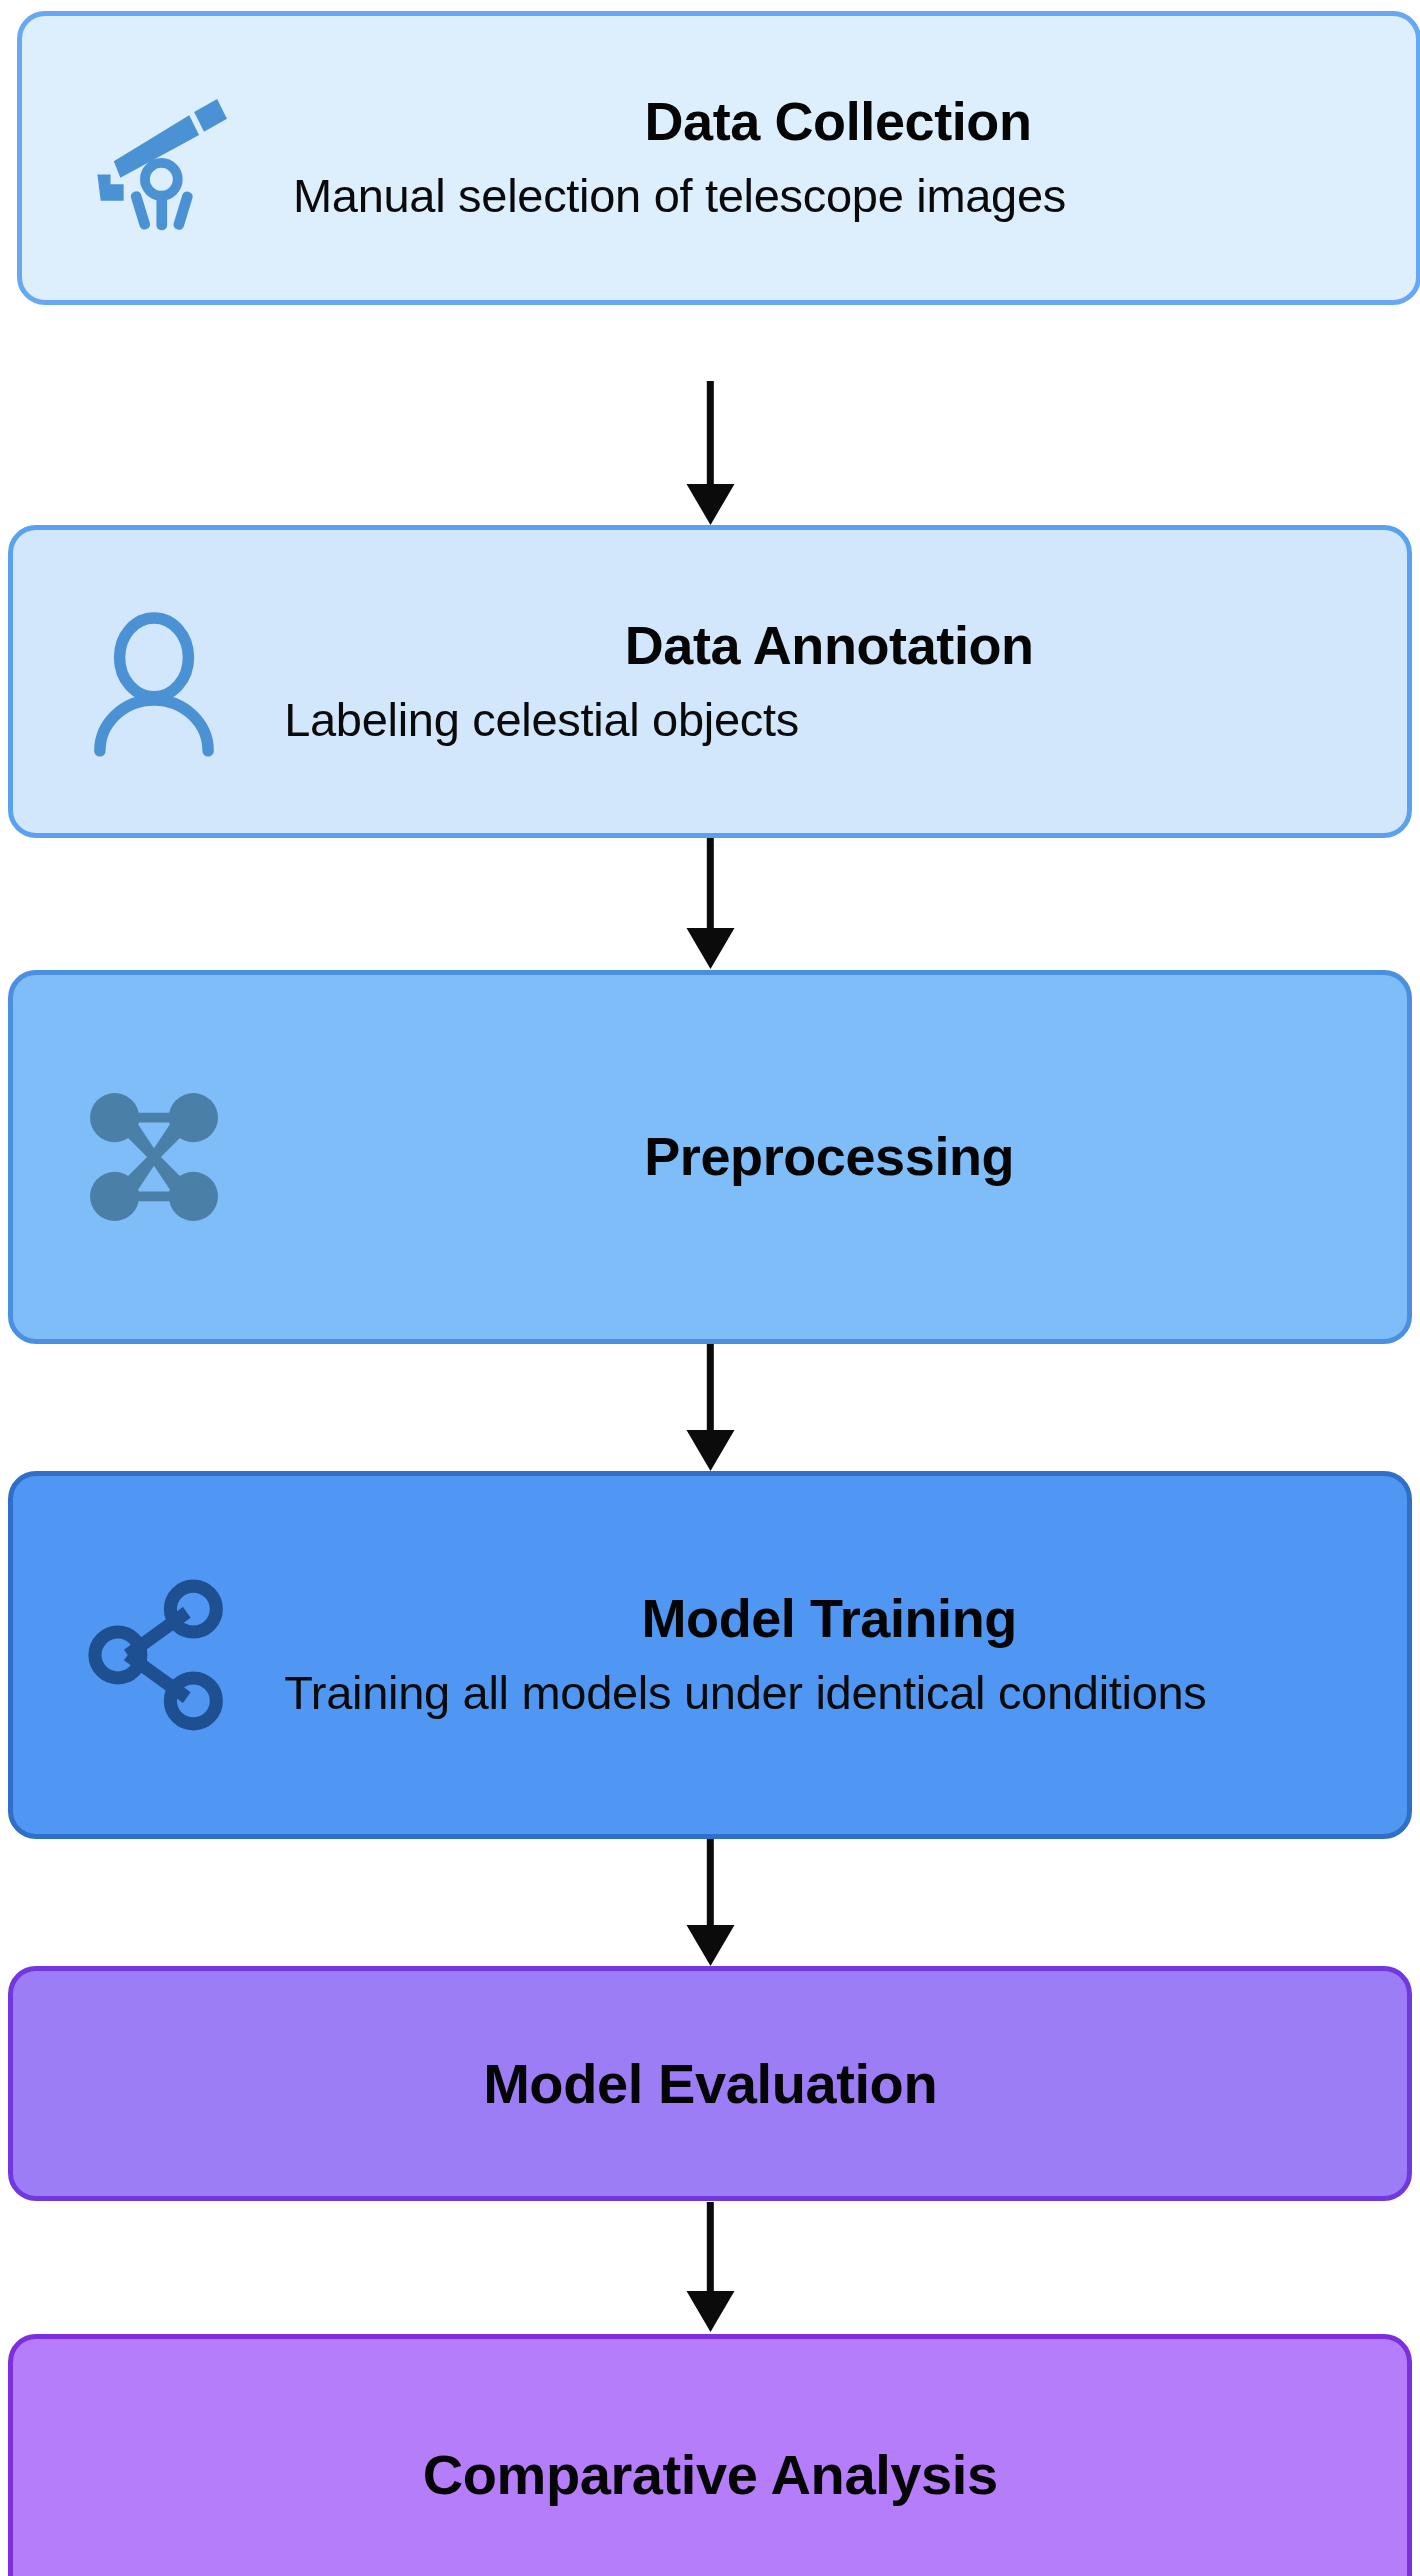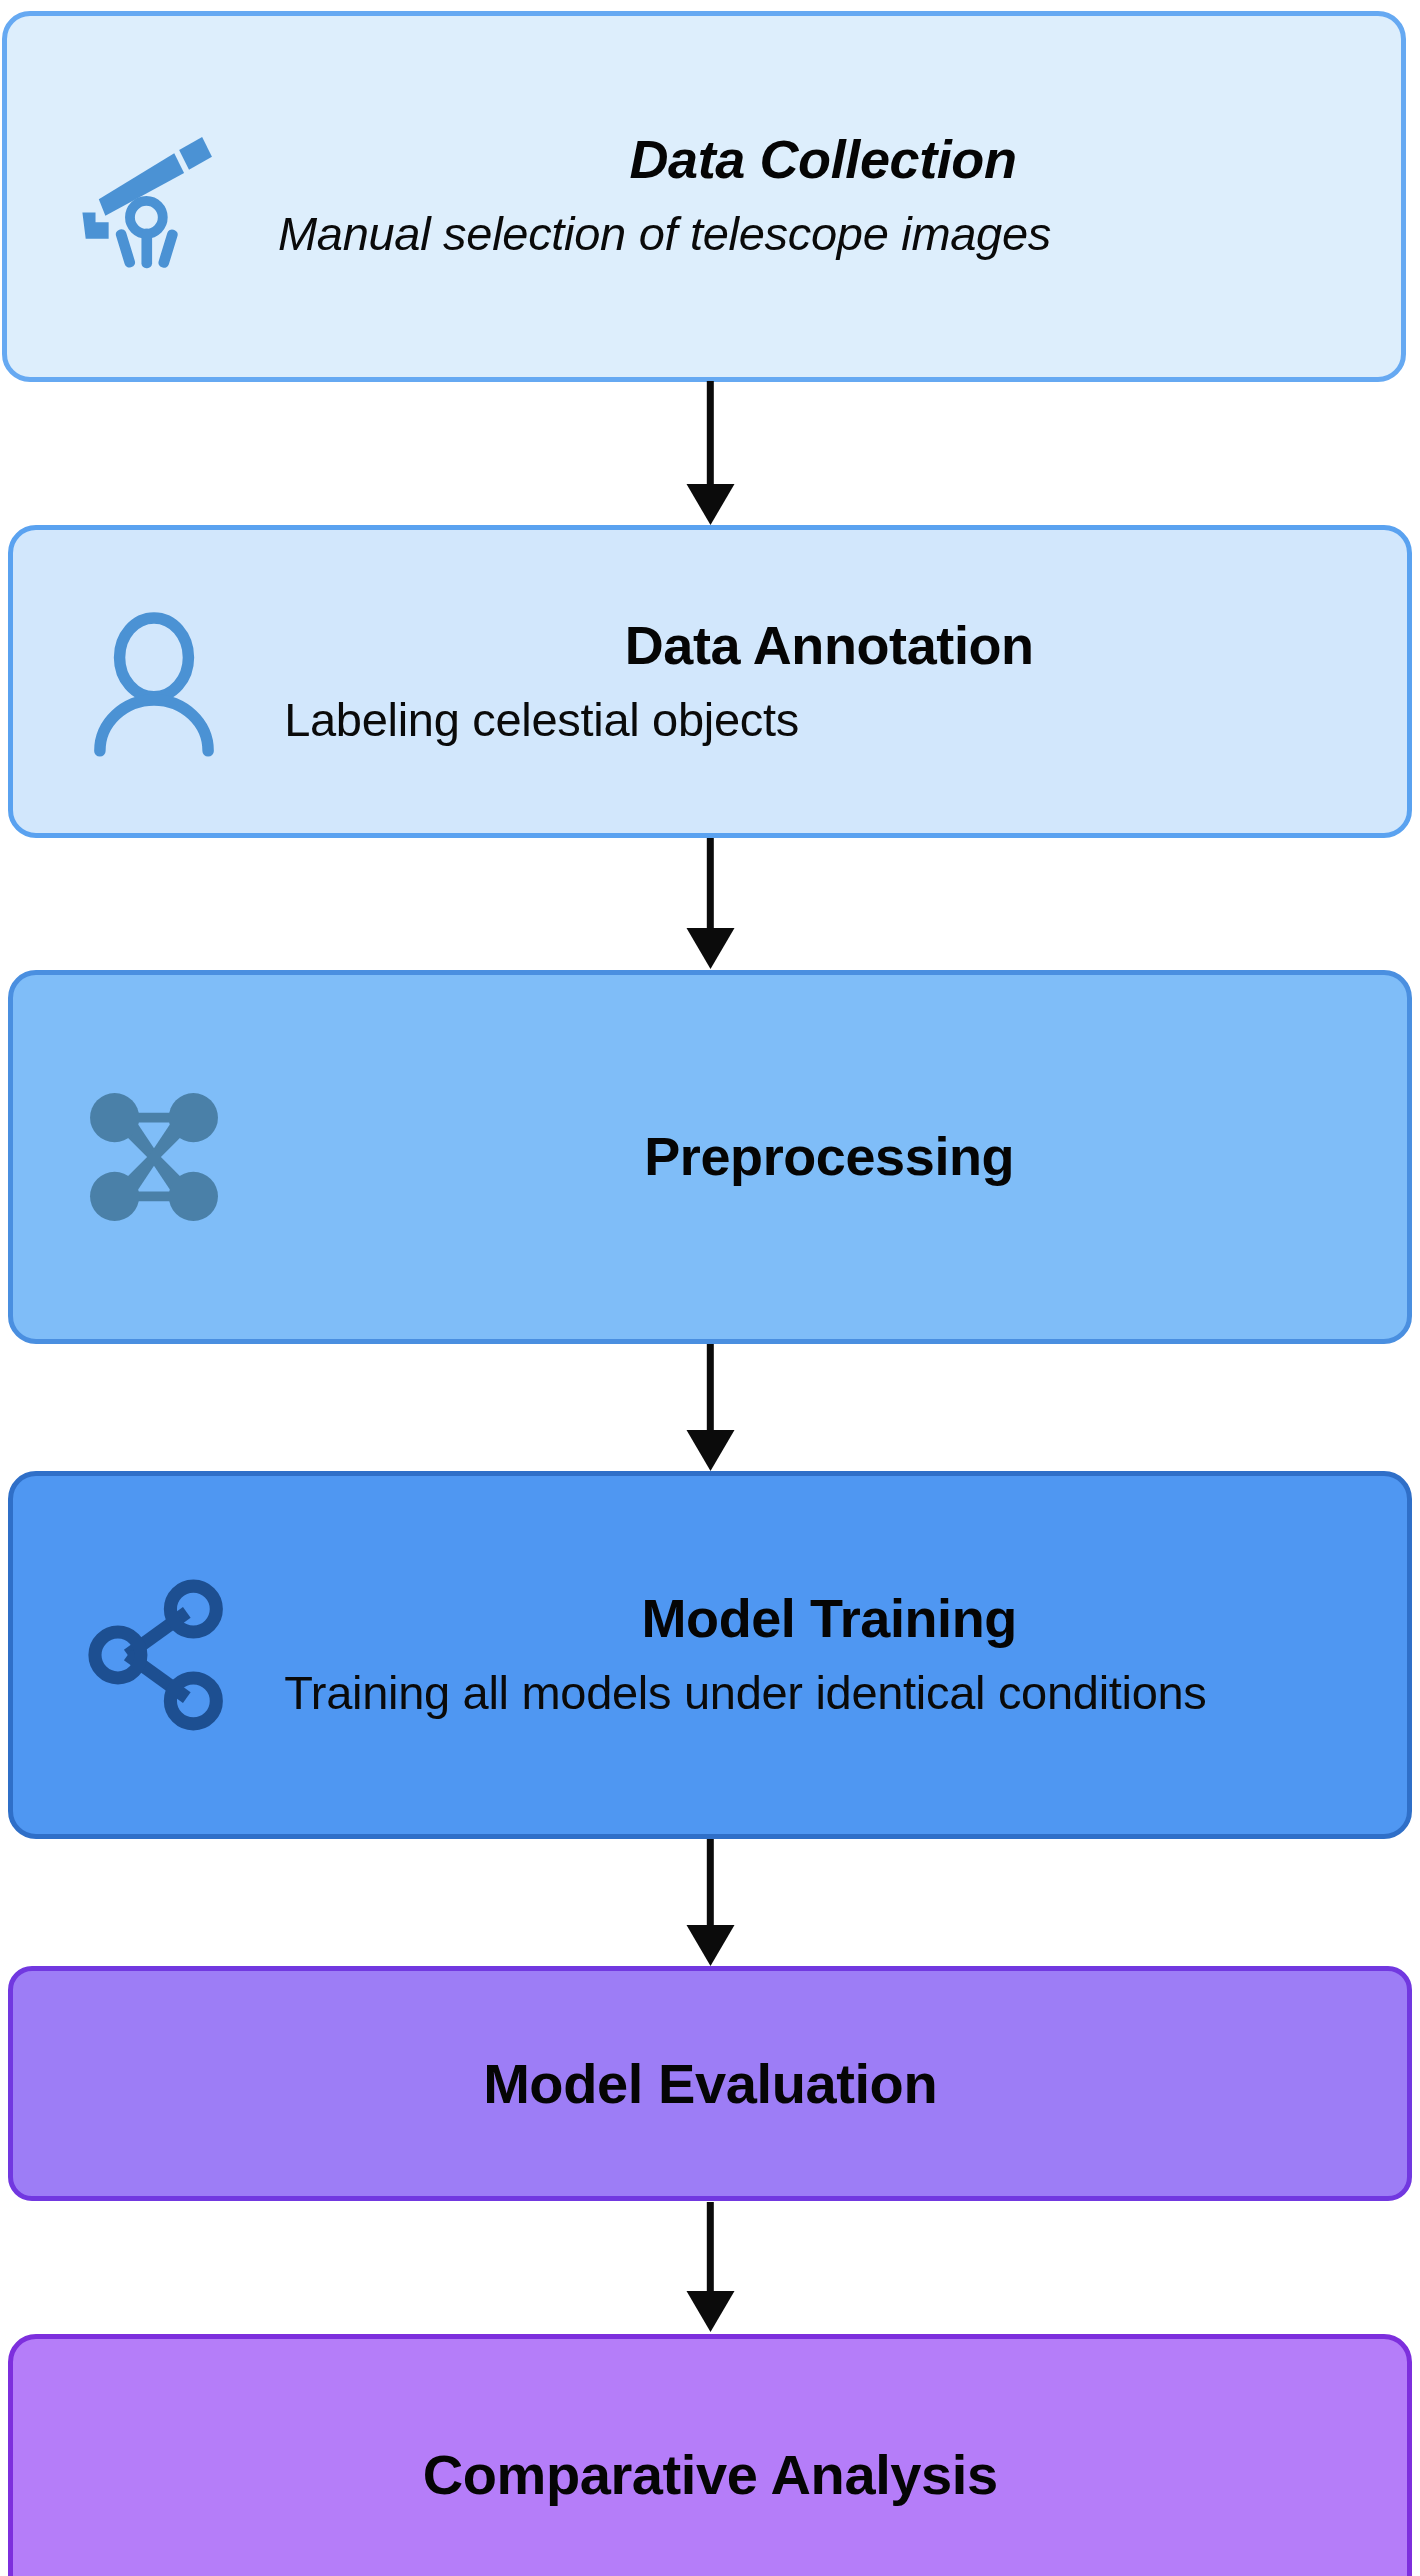--- a/index.html
+++ b/index.html
@@ -127,21 +127,21 @@
     border-left: 24.6px solid transparent;
     border-right: 24.6px solid transparent;
     border-top: 41px solid #0b0b0b;
   }
 </style>
 </head>
 <body>
 
 <div id="flow-root">
 
-  <div class="node tone-a" style="left:2px; top:10.7px; width:1404px; height:371px;font-style:italic;">
+  <div class="node tone-a" style="left:17px; top:10.7px; width:1404px; height:294px;">
     <div class="node-inner">
       <div class="icon-slot">
         <svg viewBox="0 0 100 100" aria-hidden="true">
           <g fill="#4b92d4">
 
             <path d="M20 52 L24 62 L72 36 L66 24 Z"></path>
 
             <path d="M69 22 L75 34 L89 26 L83 14 Z"></path>
 
             <path d="M10 60 L18 60 L18 66 L26 66 L26 76 L12 76 Z"></path>
@@ -237,21 +237,21 @@
         <div class="node-subtitle">Training all models under identical conditions</div>
       </div>
     </div>
   </div>
 
   <div class="connector" style="top:1839px; height:127px;">
     <div class="shaft" style="height:90px;"></div>
     <div class="head"></div>
   </div>
 
-  <div class="node tone-e" style="left:8.2px; top:1966px; width:1404px; height:235px;border-radius:24px;">
+  <div class="node tone-e" style="left:8.2px; top:1966px; width:1404px; height:235px;">
     <div class="node-inner">
       <div class="text-block centered">
         <div class="node-title">Model Evaluation</div>
       </div>
     </div>
   </div>
 
   <div class="connector" style="top:2202px; height:130px;">
     <div class="shaft" style="height:92px;"></div>
     <div class="head"></div>

